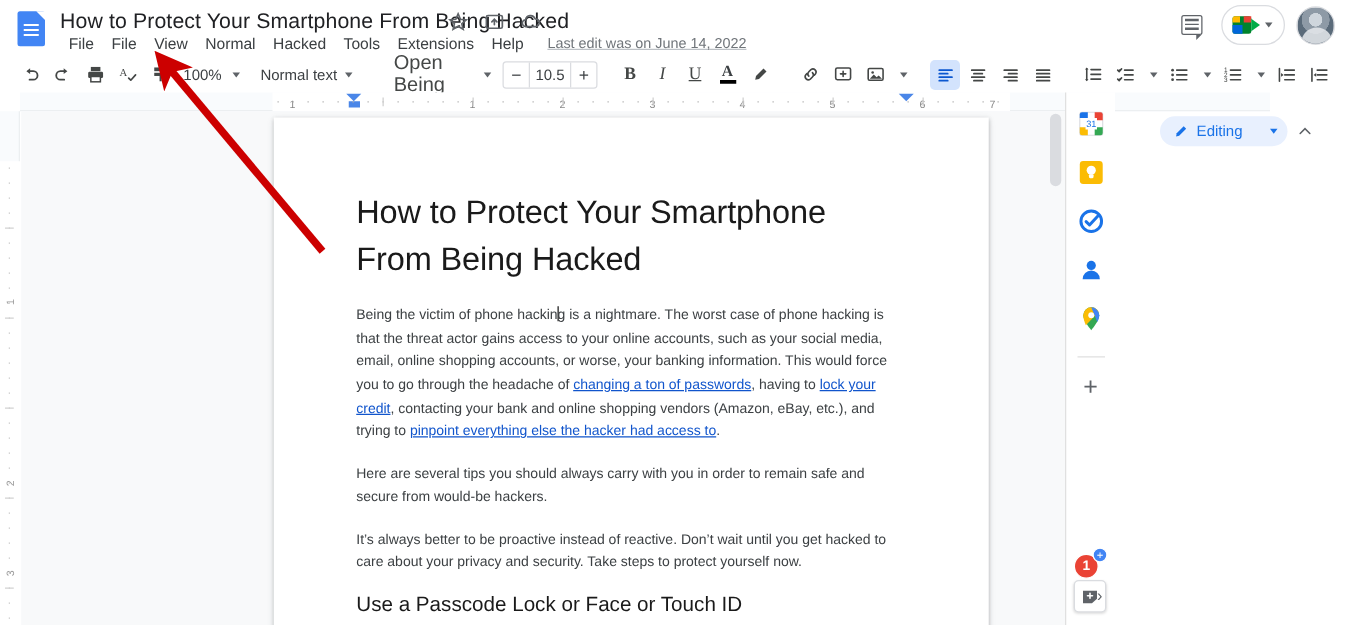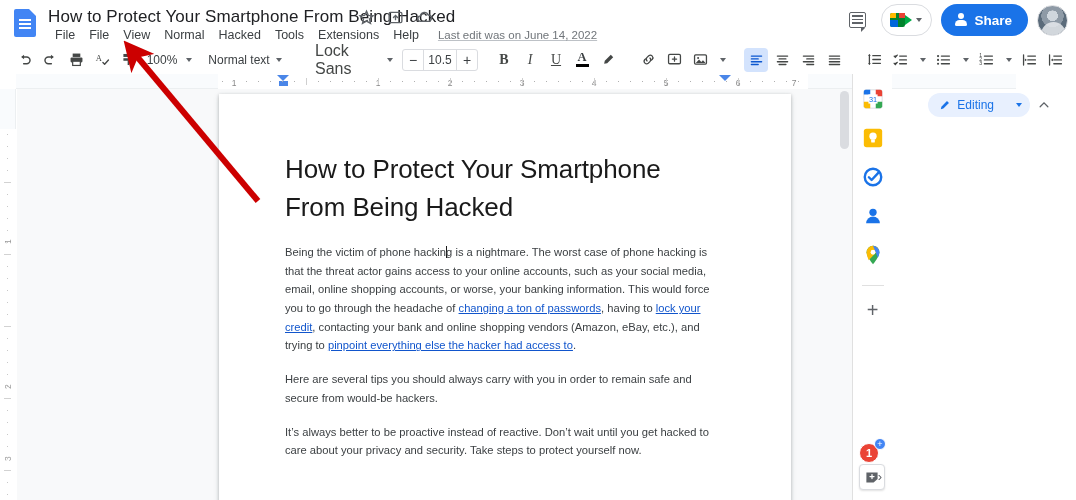--- a/index.html
+++ b/index.html
@@ -244,24 +244,20 @@
       <div class="meet-btn">
         <span class="meet-glyph">
           <span class="mbody"></span>
             <span class="mb-b"></span>
             <span class="mb-y"></span>
             <span class="mb-r"></span>
             <span class="mtri"></span>
         </span>
         <span class="caret-sm"></span>
       </div>
-      <div class="share-btn">
-        <span class="share-person"></span>
-        <span>Share</span>
-      </div>
       <div class="avatar"></div>
     </div>
   </div>
 
   <div class="toolbar">
     <div class="tb">
       <svg width="17" height="17" viewBox="0 0 20 20">
           <path d="M8 7H12.5a4 4 0 0 1 0 8H9" fill="none" stroke="#444746" stroke-width="1.7" stroke-linecap="round"></path>
           <path d="M9.5 4.3L6 7l3.5 2.7z" fill="#444746"></path>
         </svg>
@@ -303,21 +299,21 @@
     <div class="sep"></div>
 
     <div class="style-ctl tb">
       <span class="lbl">Normal text</span>
       <span class="dd-caret"></span>
     </div>
 
     <div class="sep"></div>
 
     <div class="font-ctl tb">
-      <span class="lbl">Lock Sans</span>
+      <span class="lbl">Open Being</span>
       <span class="dd-caret"></span>
     </div>
 
     <div class="size-ctl">
       <span class="pm">−</span>
       <span class="size-val">10.5</span>
       <span class="pm">+</span>
     </div>
 
     <div class="sep"></div>
@@ -585,20 +581,21 @@
     <div class="page">
       <div class="page-inner">
         <h1 class="doc-h1">How to Protect Your Smartphone From Being Hacked</h1>
 
         <p class="doc-p">
           <span>Being the victim of phone hackin</span><span class="caret-text"></span><span>g is a nightmare. The worst case of phone hacking is that the threat actor gains access to your online accounts, such as your social media, email, online shopping accounts, or worse, your banking information. This would force you to go through the headache of </span><a href="#">changing a ton of passwords</a><span>, having to </span><a href="#">lock your credit</a><span>, contacting your bank and online shopping vendors (Amazon, eBay, etc.), and trying to </span><a href="#">pinpoint everything else the hacker had access to</a><span>.</span>
         </p>
 
         <p class="doc-p">Here are several tips you should always carry with you in order to remain safe and secure from would-be hackers.</p>
         <p class="doc-p">It’s always better to be proactive instead of reactive. Don’t wait until you get hacked to care about your privacy and security. Take steps to protect yourself now.</p>
+        <h2 class="doc-h2">Use a Passcode Lock or Face or Touch ID</h2>
 
       </div>
     </div>
 
     <div class="scrollbar">
       <div class="sb-thumb"></div>
     </div>
   </div>
 
   <div class="sidepanel">

